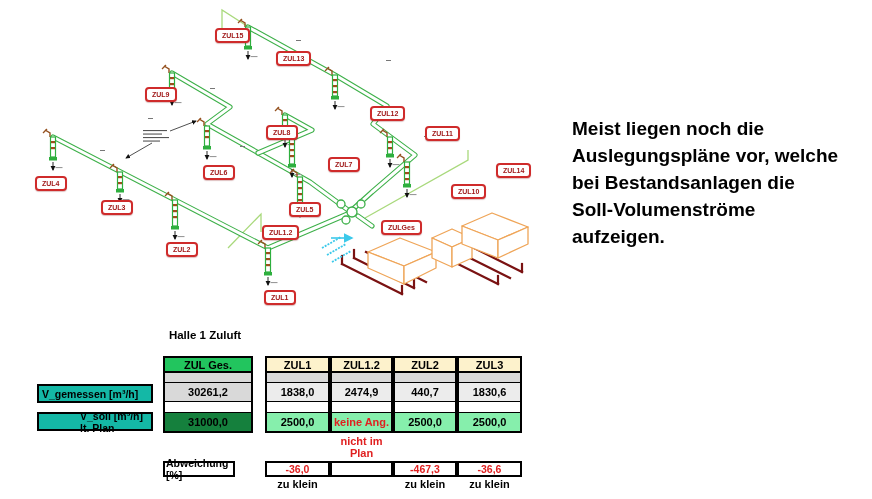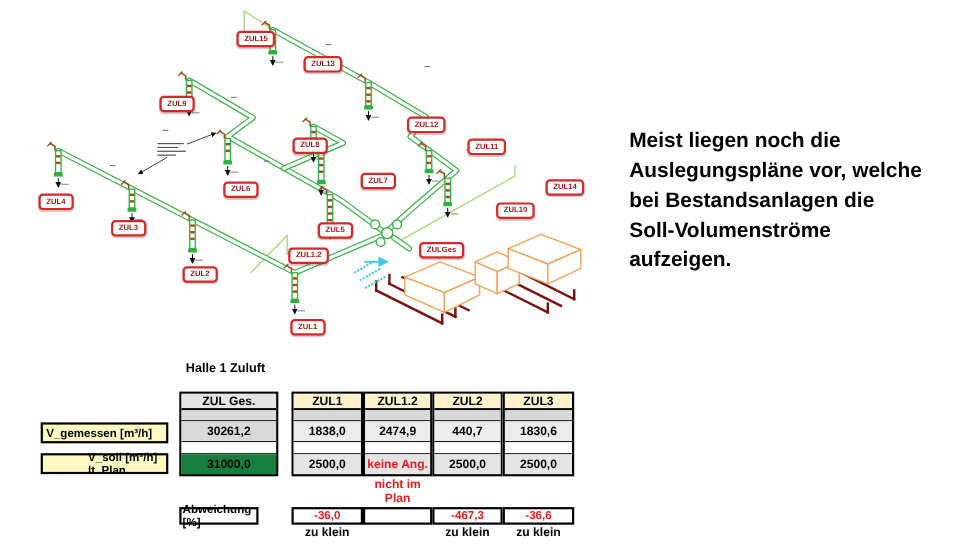--- a/index.html
+++ b/index.html
@@ -15,33 +15,33 @@
   .ahu{fill:#ffffff;stroke:#efa558;stroke-width:1.3;stroke-linejoin:round}
   .leg{fill:none;stroke:#7a1212;stroke-width:2.2;stroke-linecap:square}
   .cyn{fill:none;stroke:#3cc9ea}
   .olabel{position:absolute;border:2px solid #cf2b2b;border-radius:4px;background:#ffffff;
           color:#9e1414;font-weight:700;font-size:7px;line-height:1.15;padding:1.5px 5px;
           box-shadow:0 1px 1px rgba(120,0,0,.25);white-space:nowrap;}
 
   
   .ttl{position:absolute;left:150px;top:329px;width:110px;text-align:center;
        font-size:11.5px;font-weight:700;color:#000;}
-  .lbox{position:absolute;left:37px;width:116px;height:19px;border:2px solid #000;background:#fef9c3;
+  .lbox{position:absolute;left:37px;width:116px;height:19px;border:2px solid #000;background:#14b8a6;
         box-sizing:border-box;display:flex;align-items:center;padding-left:3px;
         font-size:10.5px;font-weight:700;}
   .colblock{position:absolute;top:356px;height:77px;border:2px solid #000;background:#fff;
             box-sizing:border-box;font-size:11px;}
   .colblock .r{box-sizing:border-box;border-bottom:1px solid #000;display:flex;
                align-items:center;justify-content:center;}
   .r.h{height:15px;border-bottom-width:2px;font-weight:700;}
   .r.b1{height:10px;background:#d9d9d9;}
   .r.g{height:19px;font-weight:700;background:#ececec;}
   .r.b2{height:11px;background:#ffffff;}
-  .r.s{height:18px;border-bottom:none;background:#e5e5e5;font-weight:700;}
-  .tot .h{background:#e5e5e5;}
+  .r.s{height:18px;border-bottom:none;background:#86efac;font-weight:700;}
+  .tot .h{background:#22c55e;}
   .tot .g{background:#d9d9d9;}
   .tot .s{background:#15803d;}
   .zcol .h{background:#fdf2cc;}
   .red{color:#e02020;}
   .abox{position:absolute;top:461px;height:16px;border:2px solid #000;background:#fff;
         box-sizing:border-box;display:flex;align-items:center;justify-content:center;
         font-size:10.5px;font-weight:700;}
   .note{position:absolute;top:478px;font-size:11px;font-weight:700;text-align:center;}
   .plannote{position:absolute;top:435px;font-size:11px;font-weight:700;text-align:center;}
 

